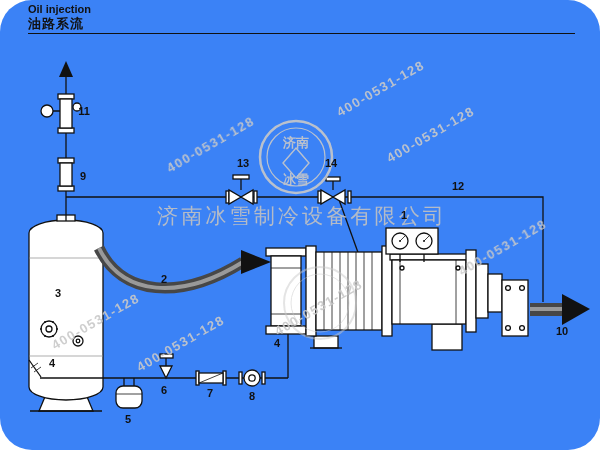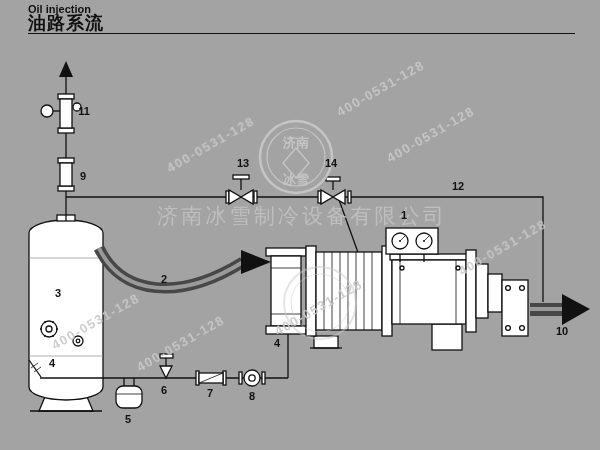--- a/index.html
+++ b/index.html
@@ -1,20 +1,20 @@
 <!DOCTYPE html>
 <html><head>
 <meta charset="utf-8">
 <style>
   html,body{margin:0;padding:0;background:#fff;}
-  .page{position:relative;width:600px;height:450px;background:#a3a3a3;overflow:hidden;
-        font-family:"Liberation Sans",sans-serif;}
+  .page{position:relative;width:600px;height:450px;background:#3b82f6;overflow:hidden;
+        font-family:"Liberation Sans",sans-serif;border-radius:32px;}
   .hdr{position:absolute;left:28px;top:3px;color:#111;}
   .h-en{font-weight:bold;font-size:11px;line-height:13px;}
-  .h-zh{font-weight:bold;font-size:18px;line-height:15px;letter-spacing:1px;}
+  .h-zh{font-weight:bold;font-size:13px;line-height:15px;letter-spacing:1px;}
   .rule{position:absolute;left:28px;top:33px;width:547px;height:1.2px;background:#111;}
   svg{position:absolute;left:0;top:0;}
   svg text{font-family:"Liberation Sans",sans-serif;}
   .ln{stroke:#111;stroke-width:1.3;fill:none;}
   .thin{stroke:#111;stroke-width:0.8;fill:none;}
   .fw{fill:#fff;stroke:#111;stroke-width:1.3;}
   .fb{fill:#111;stroke:none;}
   .lbl{font-size:11px;font-weight:bold;fill:#111;text-anchor:middle;}
   .pipeOuter{stroke:#474747;stroke-width:11;fill:none;stroke-linecap:butt;}
   .pipeInner{stroke:#999;stroke-width:4;fill:none;stroke-linecap:butt;}

